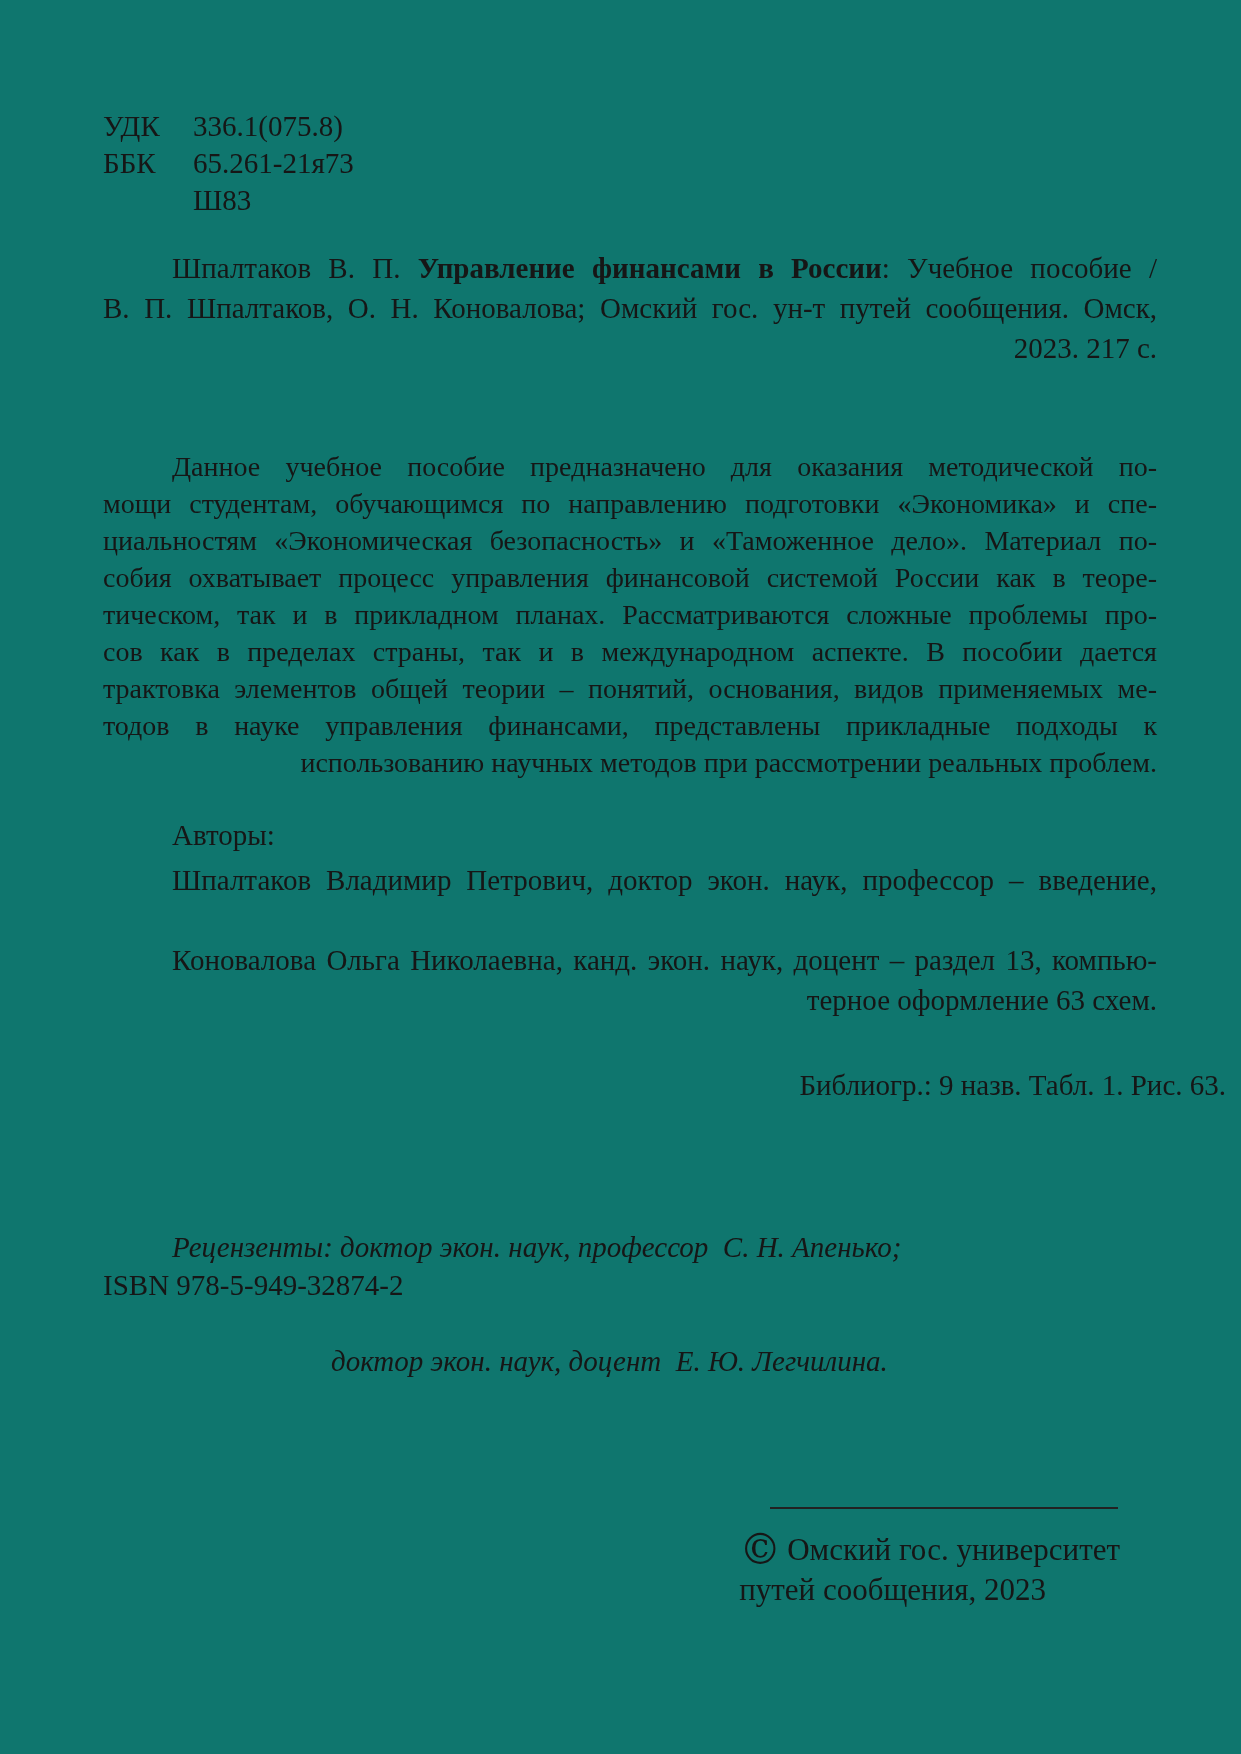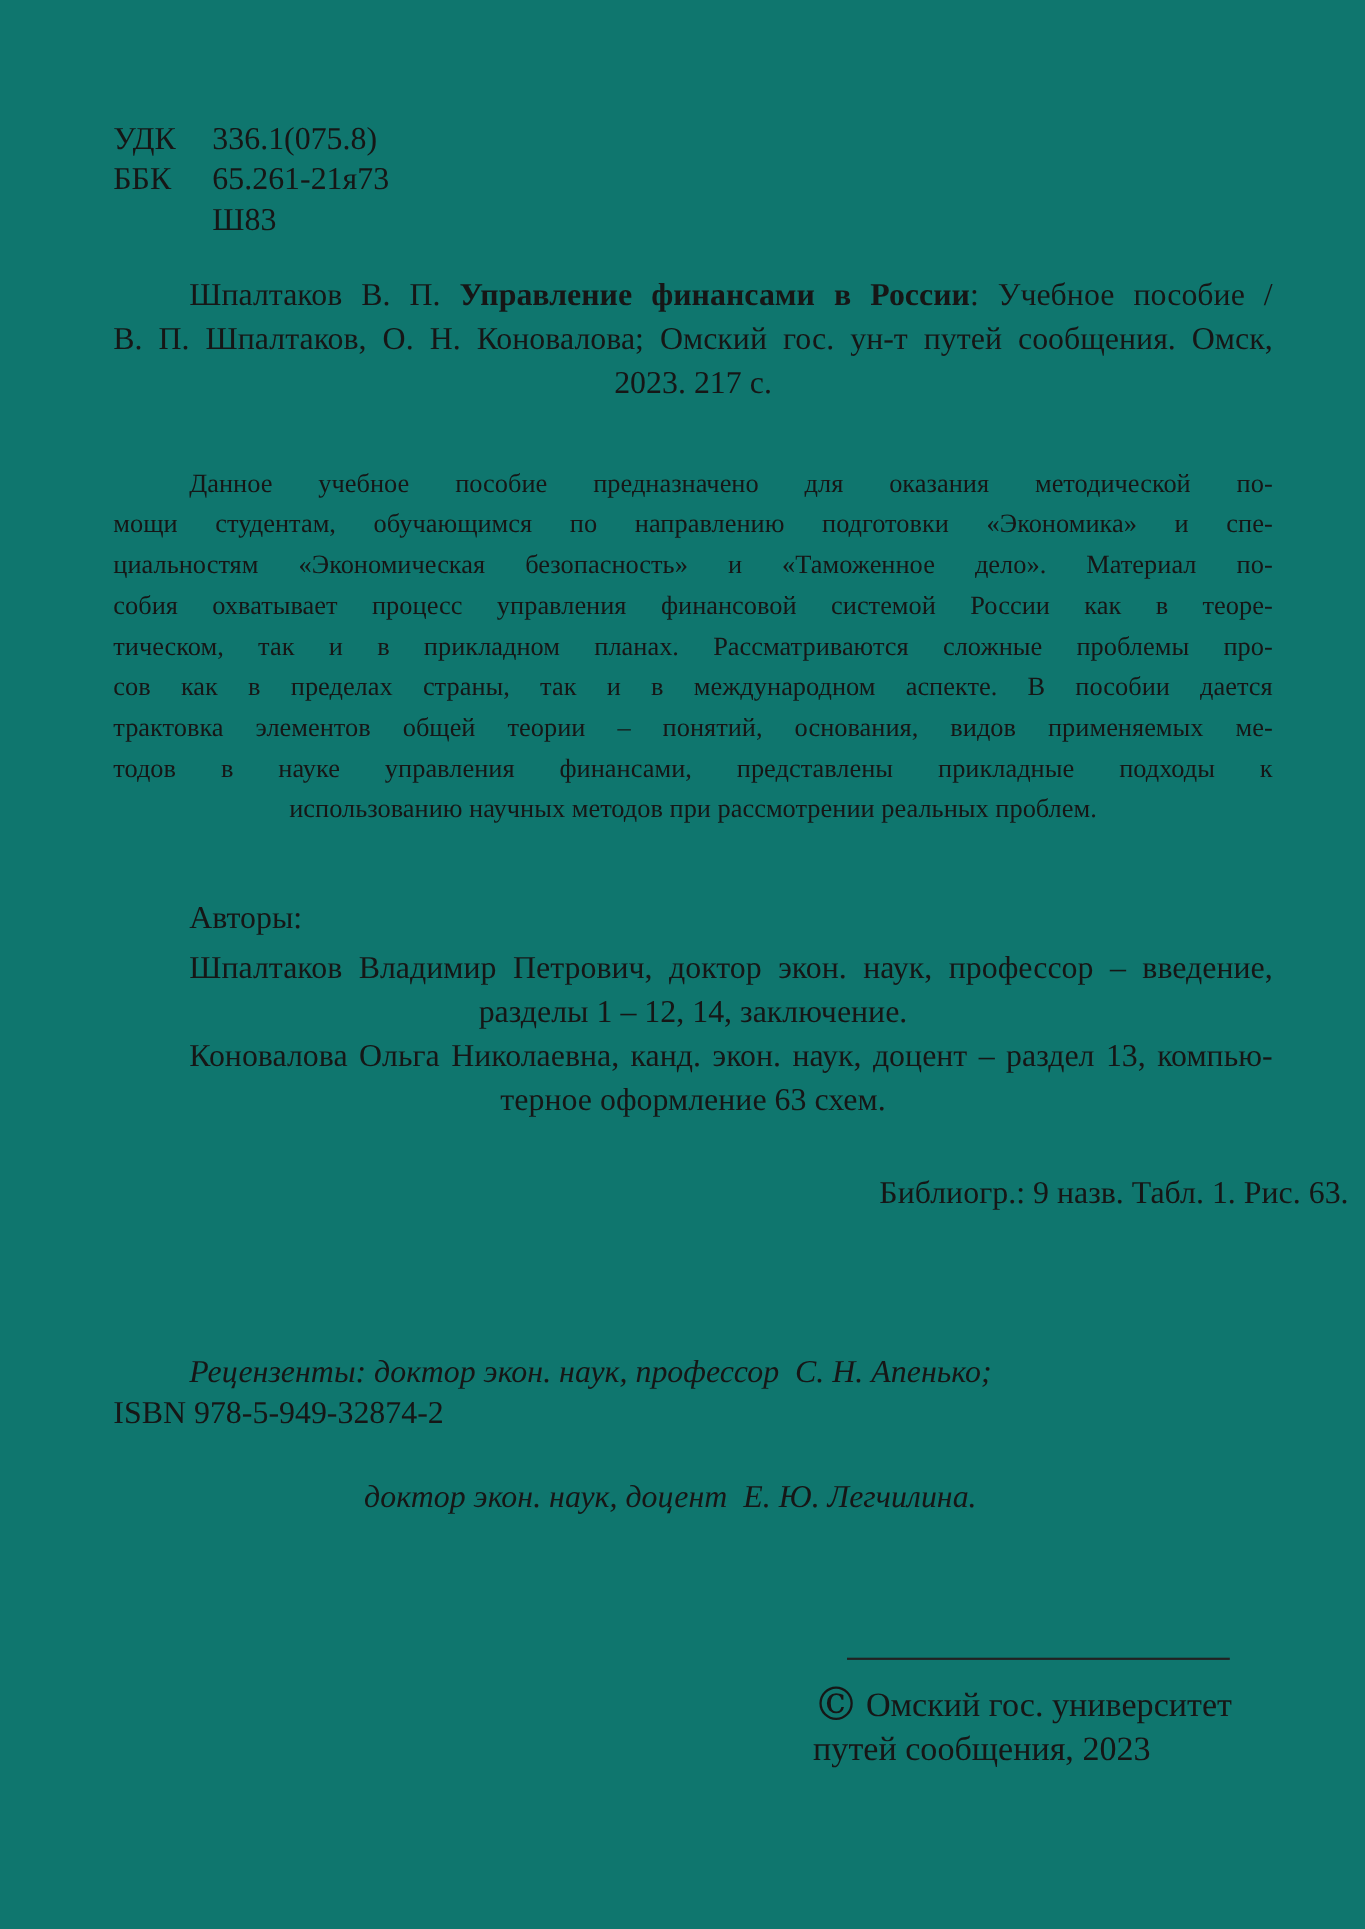--- a/index.html
+++ b/index.html
@@ -17,24 +17,24 @@
   
   .codes { top:108px; font-size:29px; line-height:37px; }
   .code-row { display:flex; }
   .code-label { width:90px; }
 
   
   .bib { top:248px; font-size:29px; line-height:40px; }
 
   
   .jl { text-align:justify; text-align-last:justify; }
-  .nl { text-align:center; }
+  .nl { text-align:right; }
   .indent { text-indent:69px; }
 
-  .annotation { top:422px; font-size:24px; line-height:37px; }
+  .annotation { top:448px; font-size:28px; line-height:37px; }
 
   .authors-heading { top:817px; font-size:29px; line-height:37px; padding-left:69px; }
   .author1 { top:860px; font-size:29px; line-height:40px; }
   .author2 { top:940px; font-size:29px; line-height:40px; }
 
   .biblio-note { top:1067px; font-size:29px; line-height:37px; padding-left:69px;text-align:right; }
 
   .reviewers { top:1152px; font-size:29px; line-height:38px; white-space:pre-wrap;font-style:italic; }
   .reviewers .rline1 { padding-left:69px; }
   .reviewers .rline2 { padding-left:228px; }
@@ -96,21 +96,20 @@
     <div class="jl">сов как в пределах страны, так и в международном аспекте. В пособии дается</div>
     <div class="jl">трактовка элементов общей теории – понятий, основания, видов применяемых ме-</div>
     <div class="jl">тодов в науке управления финансами, представлены прикладные подходы к</div>
     <div class="nl">использованию научных методов при рассмотрении реальных проблем.</div>
   </div>
 
   <div class="block authors-heading">Авторы:</div>
 
   <div class="block author1">
     <div class="jl indent">Шпалтаков Владимир Петрович, доктор экон. наук, профессор – введение,</div>
-    <div class="nl">разделы 1 – 12, 14, заключение.</div>
   </div>
 
   <div class="block author2">
     <div class="jl indent">Коновалова Ольга Николаевна, канд. экон. наук, доцент – раздел 13, компью-</div>
     <div class="nl">терное оформление 63 схем.</div>
   </div>
 
   <div class="block biblio-note">Библиогр.: 9 назв. Табл. 1. Рис. 63.</div>
 
   <div class="block reviewers">

